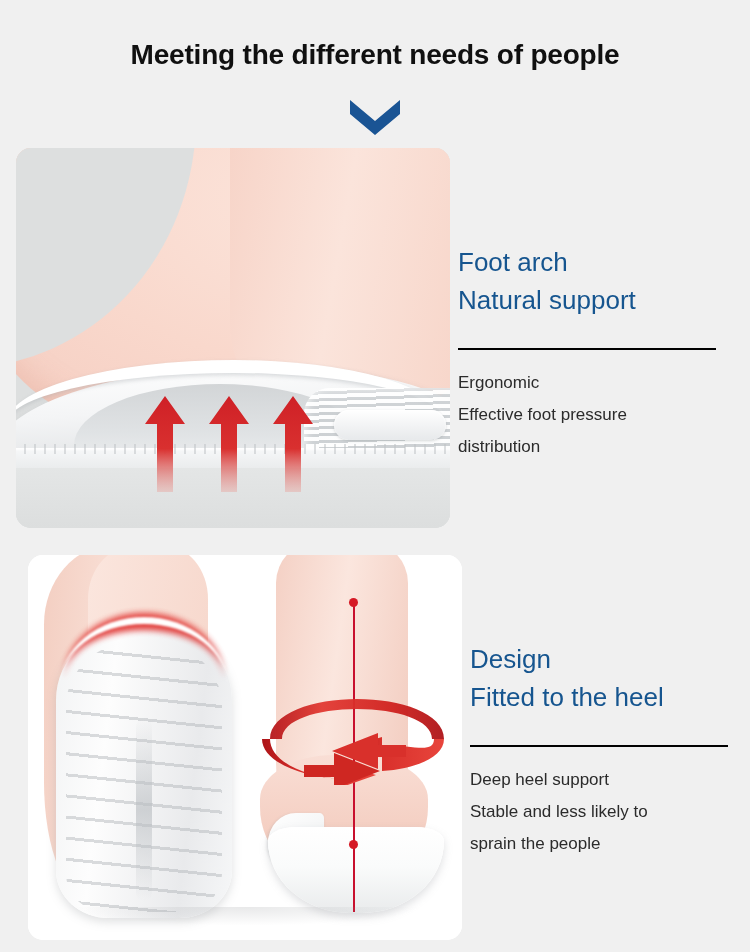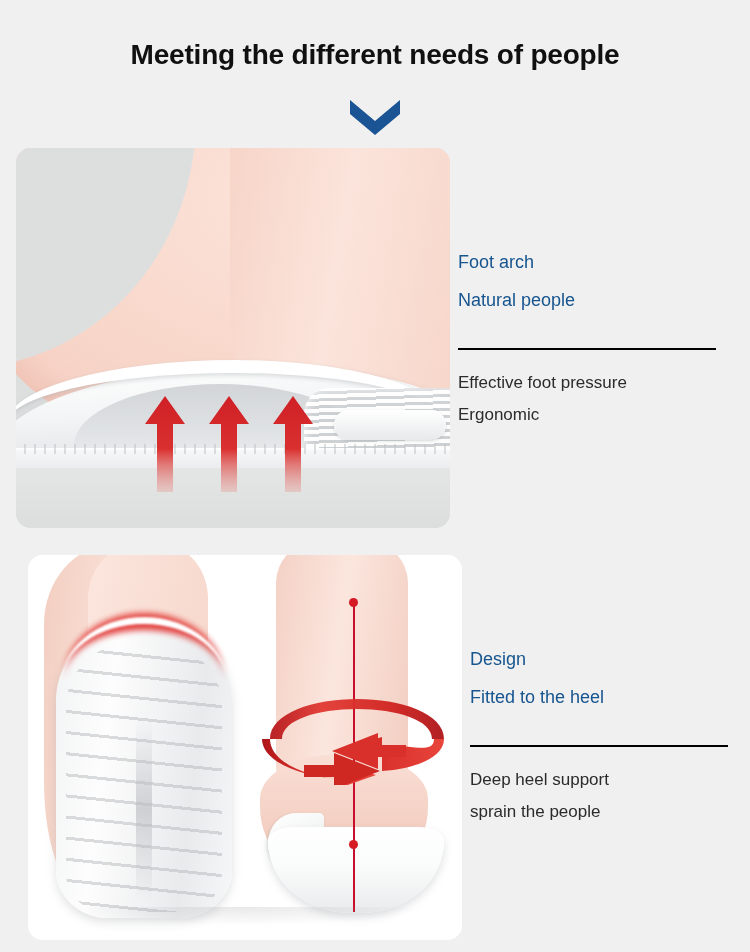--- a/index.html
+++ b/index.html
@@ -40,21 +40,21 @@
   #feature-2 .photo-card{ background:#ffffff; }
 
   
   .text-col{
     position:absolute; left:458px; width:262px;
   }
   #feature-1 .text-col{ top:95px; }
   #feature-2 .text-col{ top:85px; }
 
   .feat-heading{
-    font-size:18px; line-height:38px;
+    font-size:26px; line-height:38px;
     color:#16558f; font-weight:normal;
     white-space:nowrap;
   }
   .rule{
     height:2px; background:#000; margin-top:29px; width:258px;
   }
   .feat-body{ margin-top:17px; }
   .feat-body .line{
     font-size:17px; line-height:32px; color:#2b2b2b;
     white-space:nowrap;
@@ -290,25 +290,26 @@
           <stop offset="100%" stop-color="#e8a6a0" stop-opacity=".45"></stop>
         </linearGradient>
           </defs>
         <path d="M21 0 L41 28 L29 28 L29 96 L13 96 L13 28 L1 28 Z" fill="url(#ar3)"></path>
       </svg>
     </div>
   </div>
 
   <div class="text-col">
     <div class="feat-heading">Foot arch</div>
-    <div class="feat-heading">Natural people</div>
+    <div class="feat-heading">Natural support</div>
     <div class="rule"></div>
     <div class="feat-body">
+      <div class="line">Ergonomic</div>
       <div class="line">Effective foot pressure</div>
-      <div class="line">Ergonomic</div>
+      <div class="line">distribution</div>
     </div>
   </div>
 </section>
 
 <section class="feature" id="feature-2">
 
   <div class="photo-card">
     <div class="p2-bg"></div>
 
     <div class="p2-leg-l"></div>
@@ -358,16 +359,17 @@
 
     <div class="p2-shadow"></div>
   </div>
 
   <div class="text-col">
     <div class="feat-heading">Design</div>
     <div class="feat-heading">Fitted to the heel</div>
     <div class="rule"></div>
     <div class="feat-body">
       <div class="line">Deep heel support</div>
+      <div class="line">Stable and less likely to</div>
       <div class="line">sprain the people</div>
     </div>
   </div>
 </section>
 
 </body></html>

